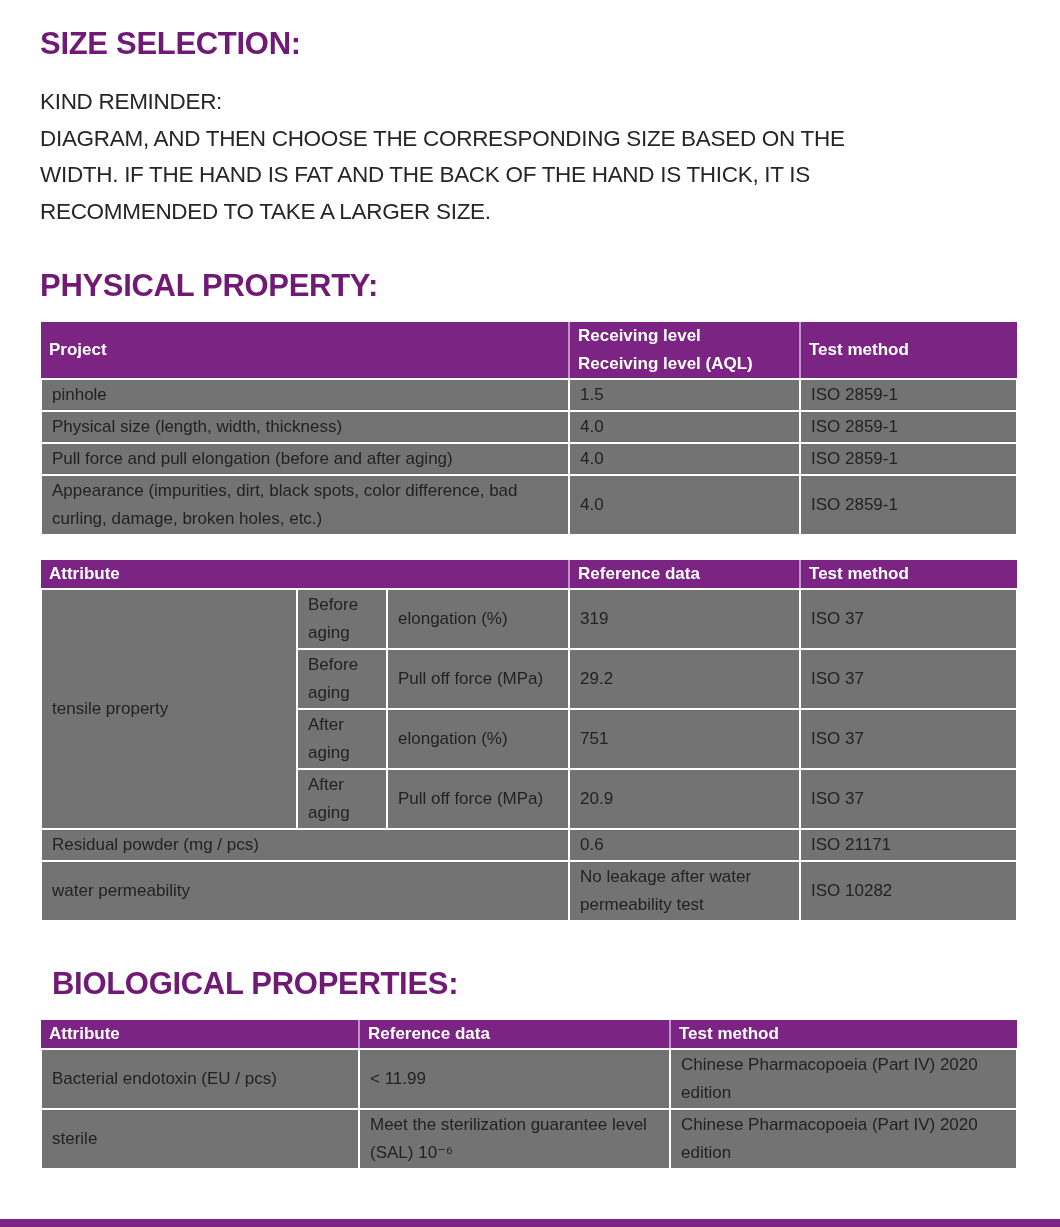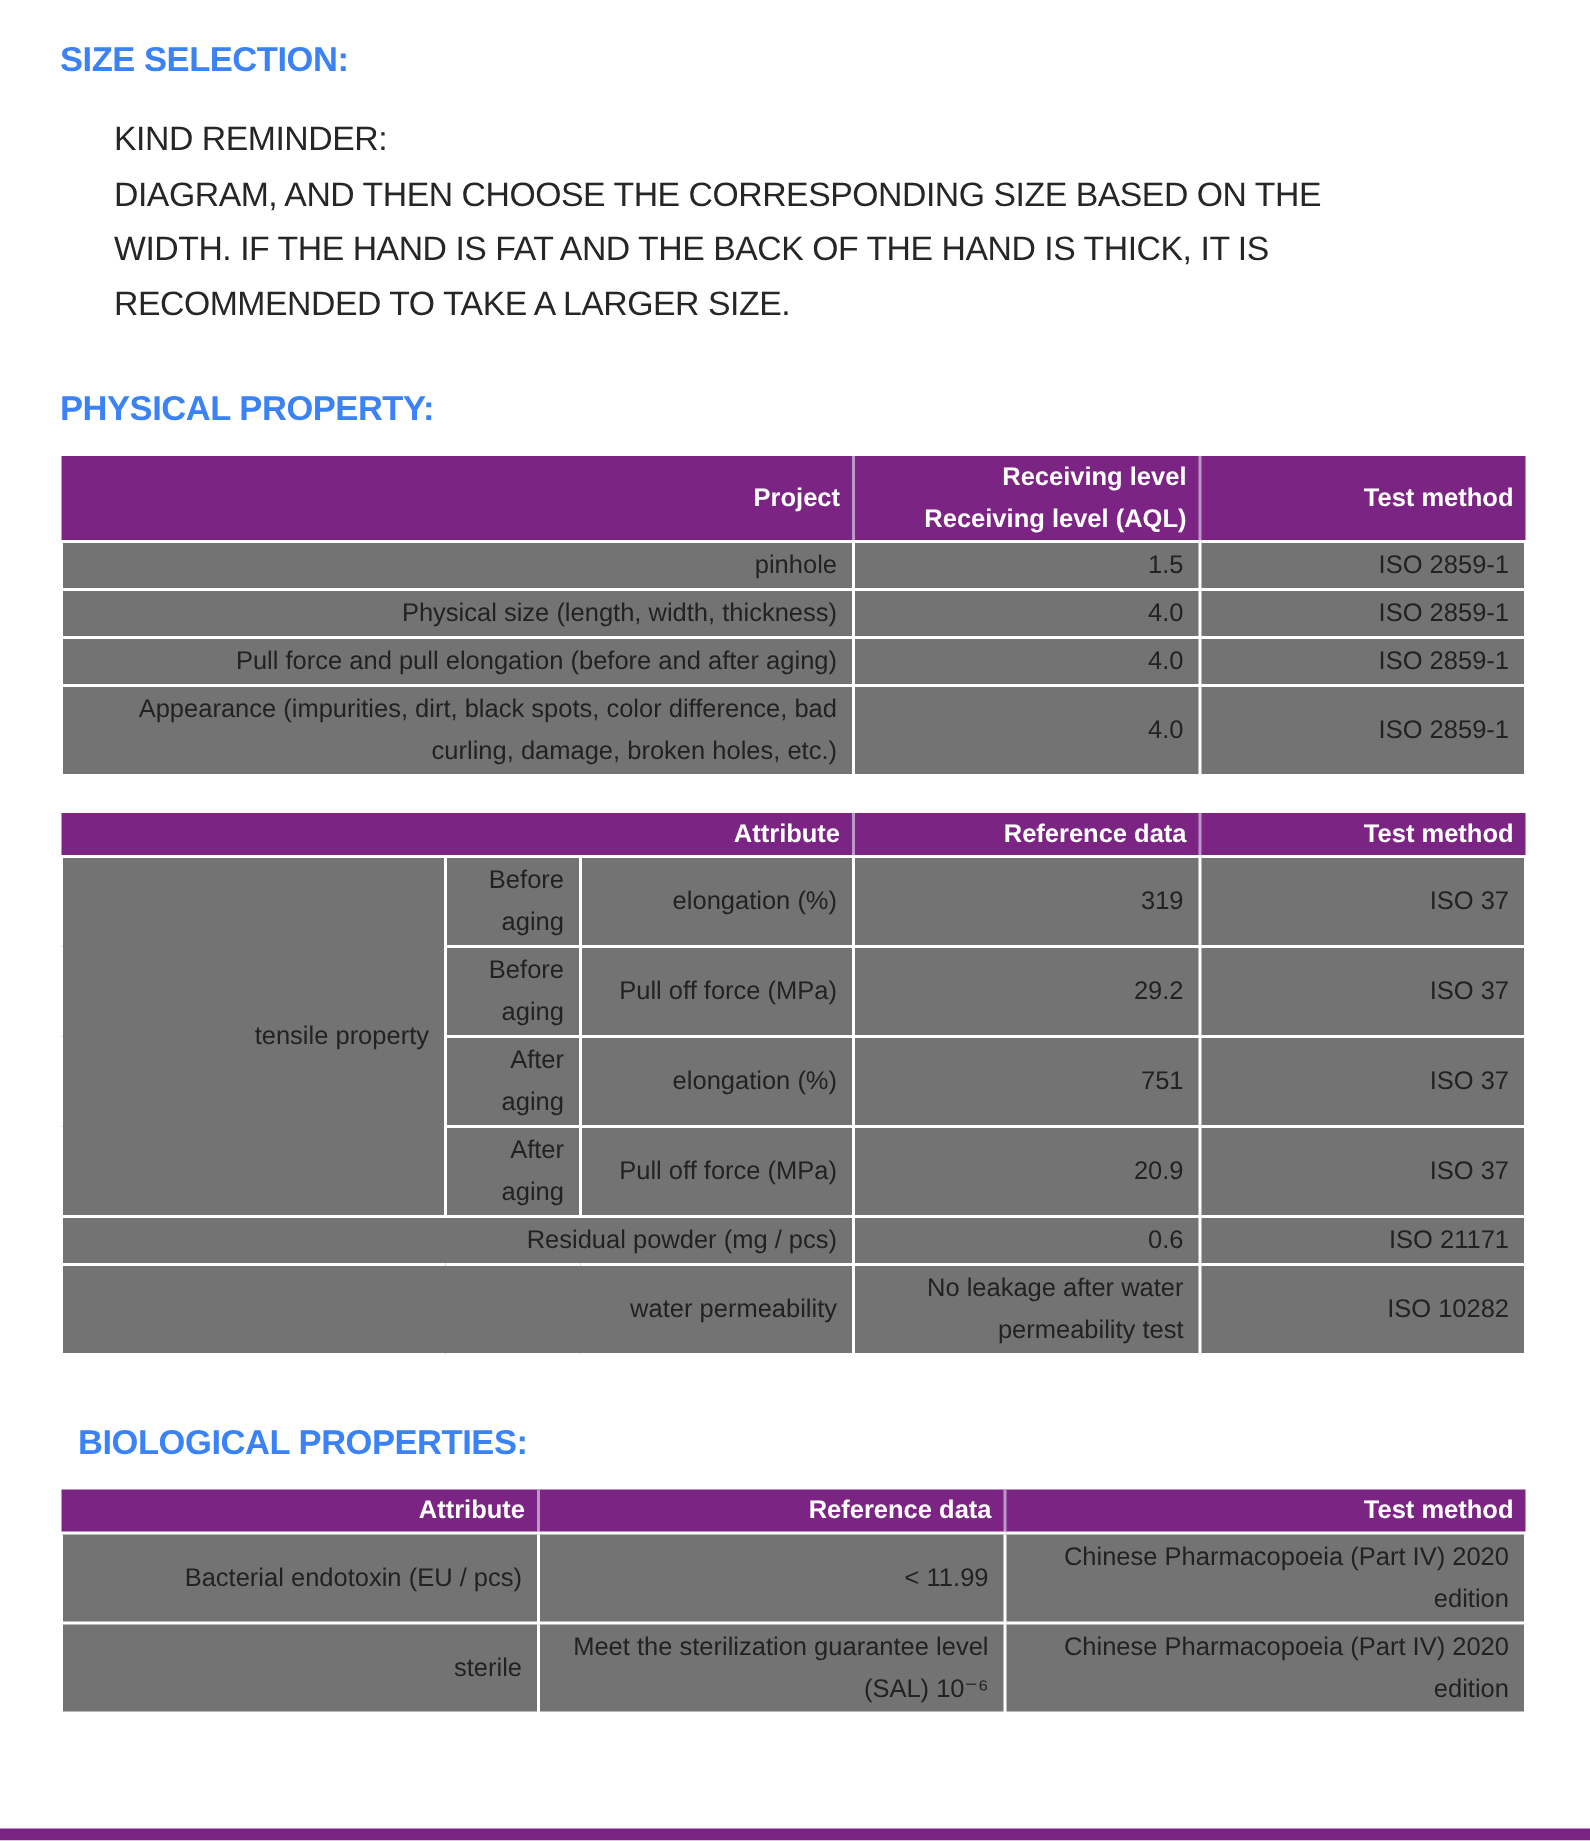--- a/index.html
+++ b/index.html
@@ -8,45 +8,45 @@
     width: 1060px; height: 1227px;
     background: #ffffff;
     font-family: "Liberation Sans", "DejaVu Sans", sans-serif;
     color: #1f1f1f;
     position: relative;
     overflow: hidden;
   }
   .content { padding: 26px 44px 0 40px; }
 
   .section-title {
-    font-size: 23px;
+    font-size: 31px;
     font-weight: 700;
     letter-spacing: -0.3px;
-    color: #3b82f6;
+    color: #701a75;
     margin: 0;
     white-space: nowrap;
   }
   .reminder {
     margin-top: 22px;
     font-size: 22.5px;
     line-height: 36.5px;
     letter-spacing: -0.3px;
     color: #262626;
   }
-  .reminder-line { white-space: nowrap; margin-left: 36px; }
+  .reminder-line { white-space: nowrap; }
 
   .title-physical { margin-top: 38px; }
   .title-biological { margin-top: 44px; margin-left: 12px; }
 
   table.tbl {
     width: 976px;
     border-collapse: collapse;
     table-layout: fixed;
     font-size: 17px;
-    text-align: right;
+    text-align: left;
     color: #222222;
   }
   .tbl1 { margin-top: 18px; }
   .tbl2 { margin-top: 24px; }
   .tbl3 { margin-top: 18px; }
 
   table.tbl td {
     background: #737373;
     border: 2px solid #ffffff;
     line-height: 28px;

